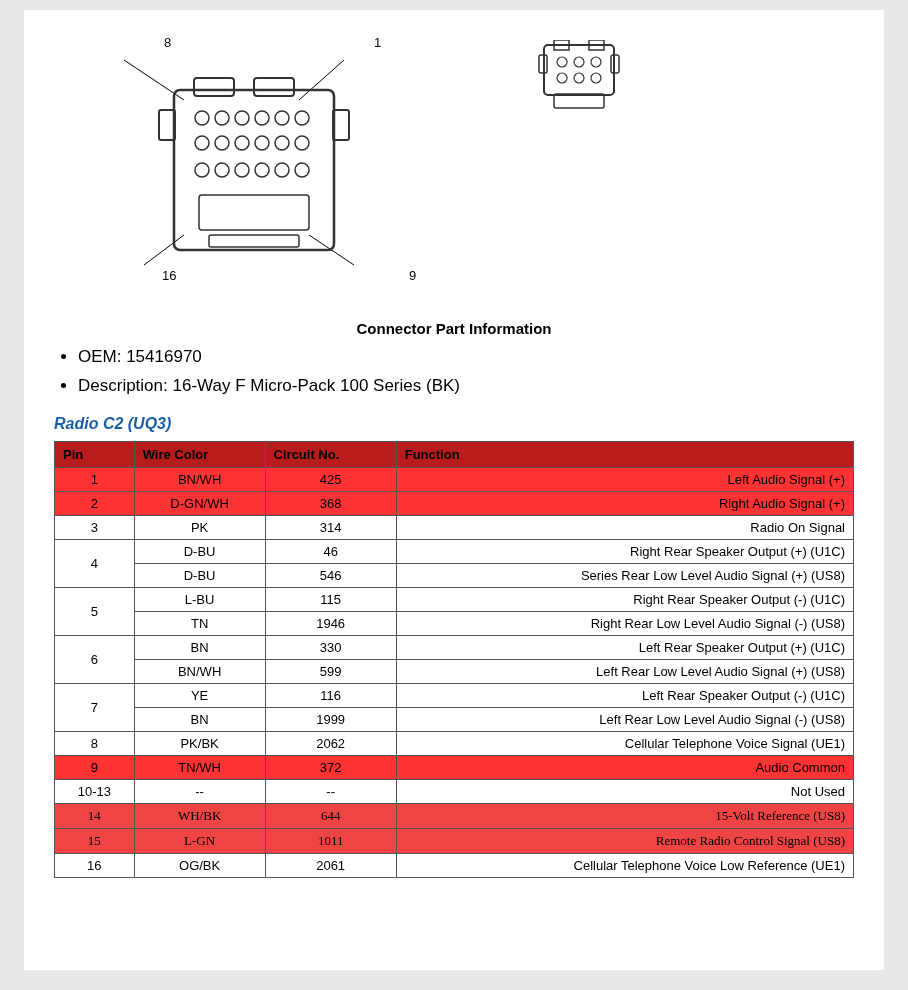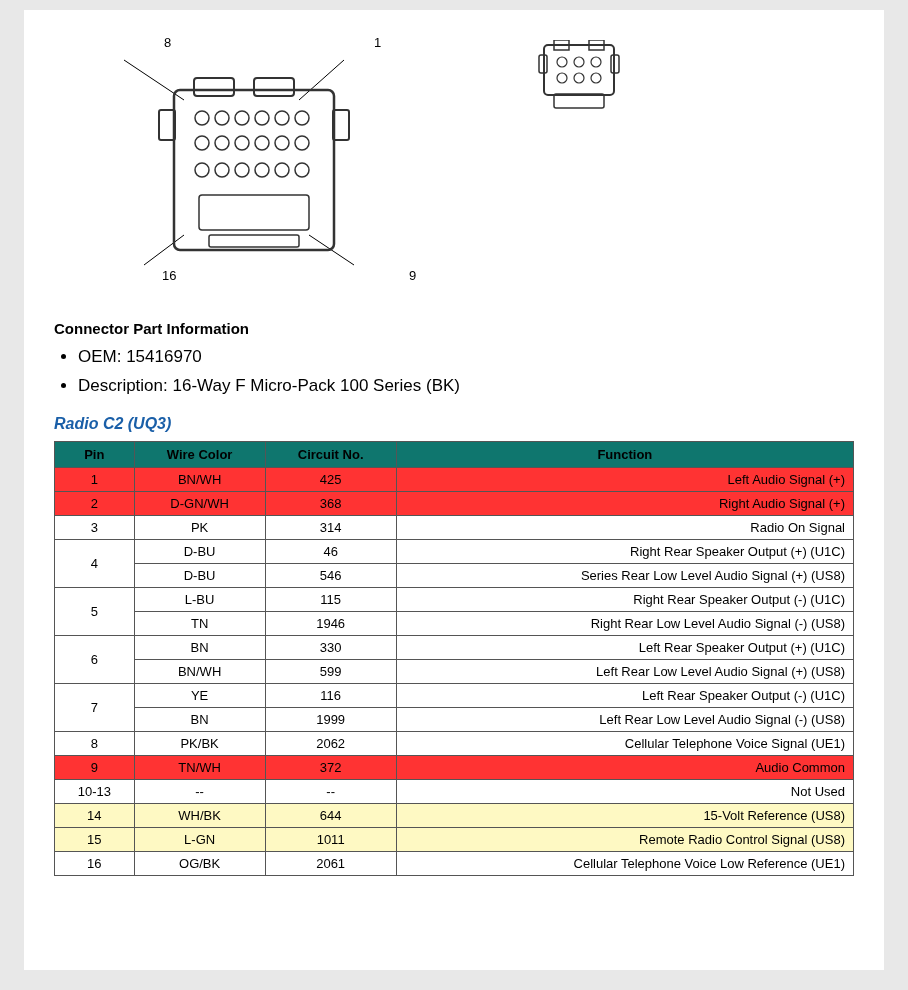--- a/index.html
+++ b/index.html
@@ -37,62 +37,64 @@
       left: 480px;
       top: 10px;
     }
     .connector-info {
       margin-bottom: 14px;
     }
     .connector-info h2 {
       font-size: 15px;
       font-weight: bold;
       margin-bottom: 6px;
+      text-align: center;
     }
     .connector-info ul {
       list-style: disc;
       padding-left: 24px;
       font-size: 17px;
       line-height: 1.7;
     }
     .radio-heading {
       color: #1a5fa8;
       font-size: 16px;
       font-weight: bold;
       margin-bottom: 8px;
       font-style: italic;
     }
     table {
       border-collapse: collapse;
       width: 100%;
       font-size: 13px;
     }
     th {
-      background: #0f766e;
+      background: #b91c1c;
       border: 1px solid #555;
       padding: 5px 8px;
       font-weight: bold;
-      text-align: center;
+      text-align: left;
     }
     td {
       border: 1px solid #555;
       padding: 4px 8px;
       text-align: center;
       vertical-align: middle;
     }
     td.func {
       text-align: right;
     }
     tr.red-row td {
       background: #ff3333;
       color: #000;
     }
     tr.yellow-row td {
-      background: #fef9c3;
+      background: #ef4444;
       color: #000;
+      font-family: Liberation Serif, serif;
     }
     tr.white-row td {
       background: #ffffff;
     }
     .label-8 {
       position: absolute;
       left: 110px;
       top: 5px;
       font-size: 13px;
       font-weight: normal;

